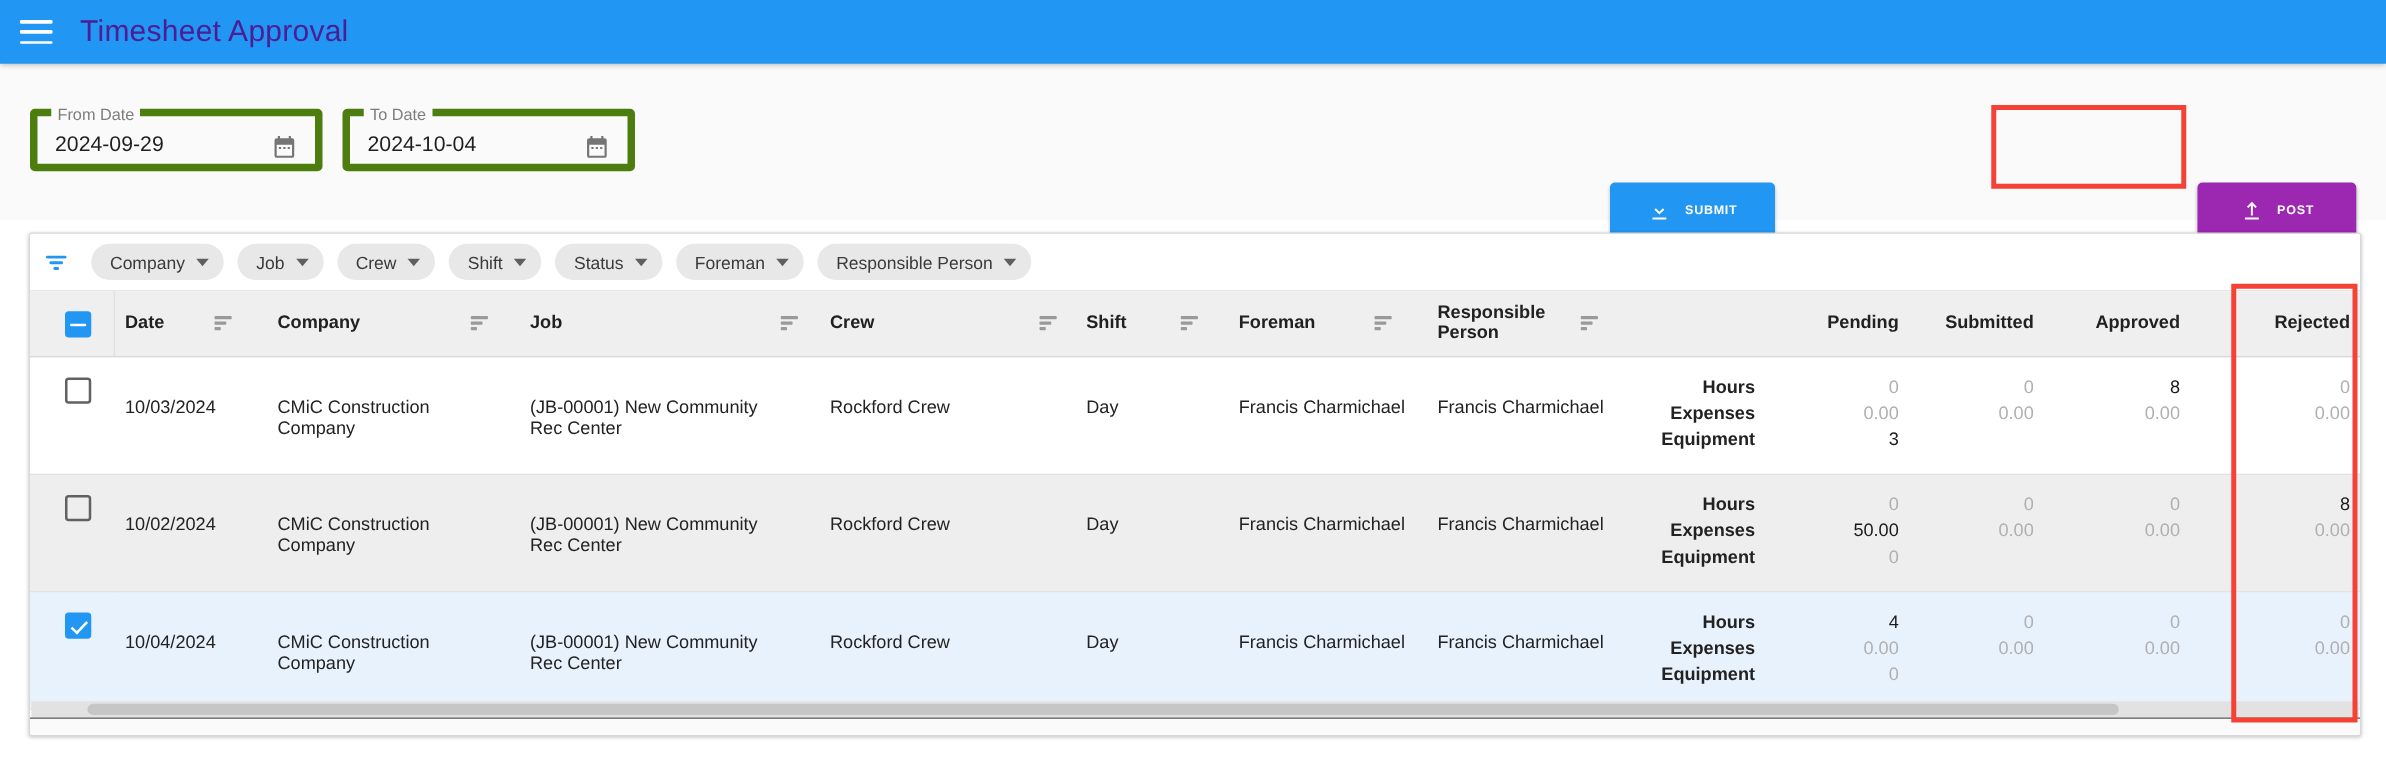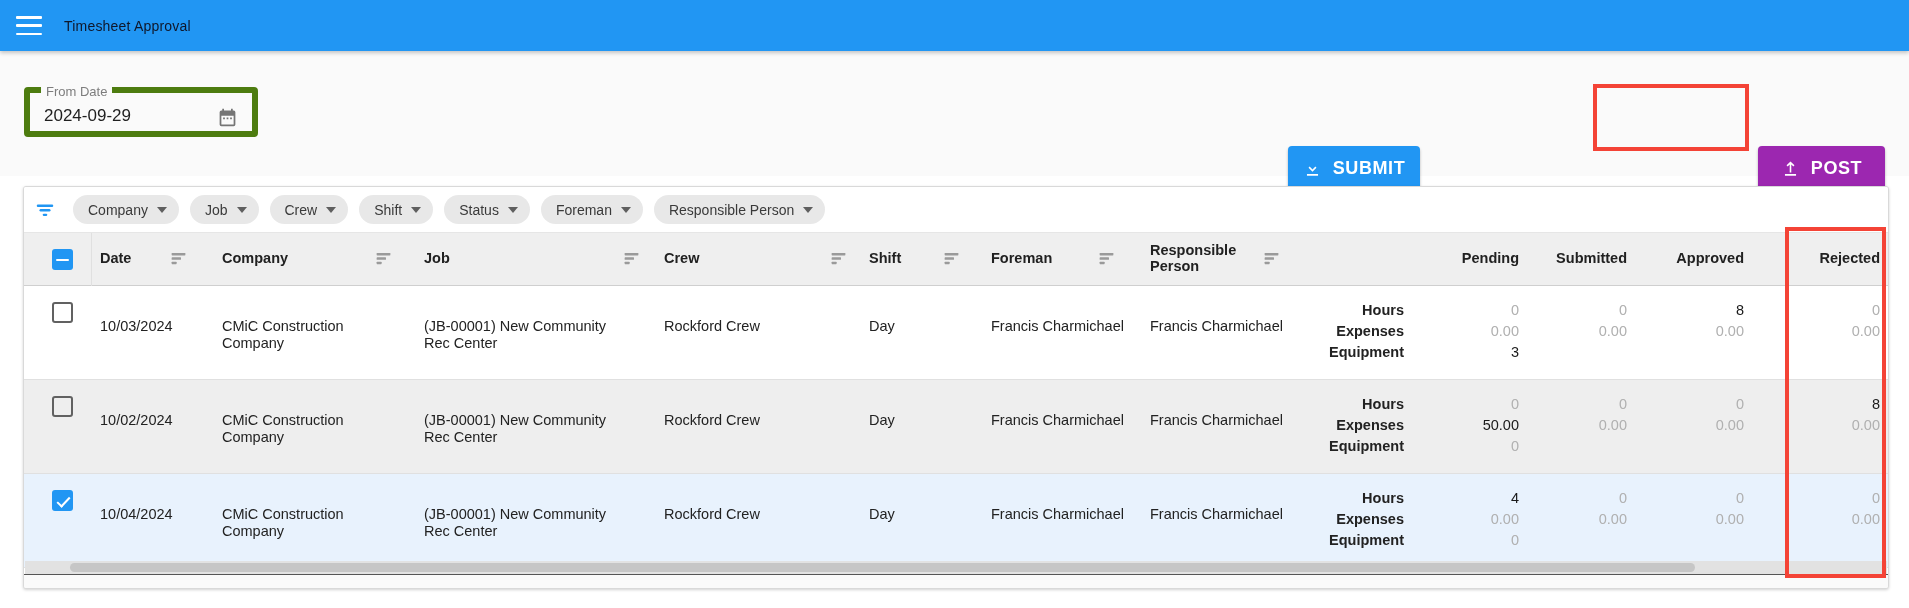--- a/index.html
+++ b/index.html
@@ -21,21 +21,21 @@
     box-shadow: 0 2px 4px rgba(0,0,0,0.22);
     z-index: 5;
   }
   .hamburger {
     width: 26px; height: 19px; margin-left: 16px; margin-right: 22px;
     display: flex; flex-direction: column; justify-content: space-between;
     cursor: pointer;
   }
   .hamburger span { display: block; height: 2.5px; width: 26px; background: #fff; border-radius: 1px; }
   .appbar-title {
-    color: #0f172a; font-size: 14px; letter-spacing: .2px;
+    color: #4c1d95; font-size: 24px; letter-spacing: .2px;
   }
 
   
   .toolbar {
     position: absolute; left: 0; top: 51px; width: 1909px; height: 125px;
     background: #fafafa;
   }
 
   
   .datefield {
@@ -56,21 +56,21 @@
     position: absolute; right: 14px; top: 14px; width: 21px; height: 21px;
     cursor: pointer;
   }
   #from-date { left: 24px; width: 234px; }
   #to-date { left: 274px; width: 234px; }
 
   
   .abtn {
     position: absolute; top: 95px; height: 45px;
     border: none; border-radius: 4px;
-    color: #fff; font-size: 18px; font-weight: bold; letter-spacing: .6px;
+    color: #fff; font-size: 10px; font-weight: bold; letter-spacing: .6px;
     display: flex; align-items: center; justify-content: center; gap: 11px;
     box-shadow: 0 2px 3px rgba(0,0,0,0.28);
     cursor: pointer; font-family: "Liberation Sans", sans-serif;
   }
   #btn-submit  { left: 1288px; width: 132px; background: #2196f3; }
   #btn-approve { left: 1440px; width: 144px; background: #43a047; }
   #btn-reject  { left: 1604px; width: 133px; background: #f4503c; }
   #btn-post    { left: 1758px; width: 127px; background: #9c27b0; }
 
   .ico { width: 19px; height: 19px; flex: 0 0 19px; display: block; }
@@ -186,20 +186,27 @@
   <div class="toolbar">
 
     <div class="datefield" id="from-date">
       <div class="legend">From Date</div>
       <div class="val">2024-09-29</div>
       <svg class="cal-icon" viewBox="0 0 24 24">
         <path fill="#757575" d="M19 4h-1V2h-2v2H8V2H6v2H5a2 2 0 0 0-2 2v14a2 2 0 0 0 2 2h14a2 2 0 0 0 2-2V6a2 2 0 0 0-2-2zm0 16H5V10h14v10zM7 12h2v2H7zm4 0h2v2h-2zm4 0h2v2h-2z"></path>
       </svg>
     </div>
 
+    <div class="datefield" id="to-date">
+      <div class="legend">To Date</div>
+      <div class="val">2024-10-04</div>
+      <svg class="cal-icon" viewBox="0 0 24 24">
+        <path fill="#757575" d="M19 4h-1V2h-2v2H8V2H6v2H5a2 2 0 0 0-2 2v14a2 2 0 0 0 2 2h14a2 2 0 0 0 2-2V6a2 2 0 0 0-2-2zm0 16H5V10h14v10zM7 12h2v2H7zm4 0h2v2h-2zm4 0h2v2h-2z"></path>
+      </svg>
+    </div>
 
     <div class="abtn" id="btn-submit">
       <svg class="ico" viewBox="0 0 24 24">
         <path fill="#fff" d="M12 3v10.2l3.6-3.6L17 11l-5 5-5-5 1.4-1.4L12 13.2V3h0zM5 19h14v2H5z"></path>
       </svg>
       <span>SUBMIT</span>
     </div>
 
 
 

